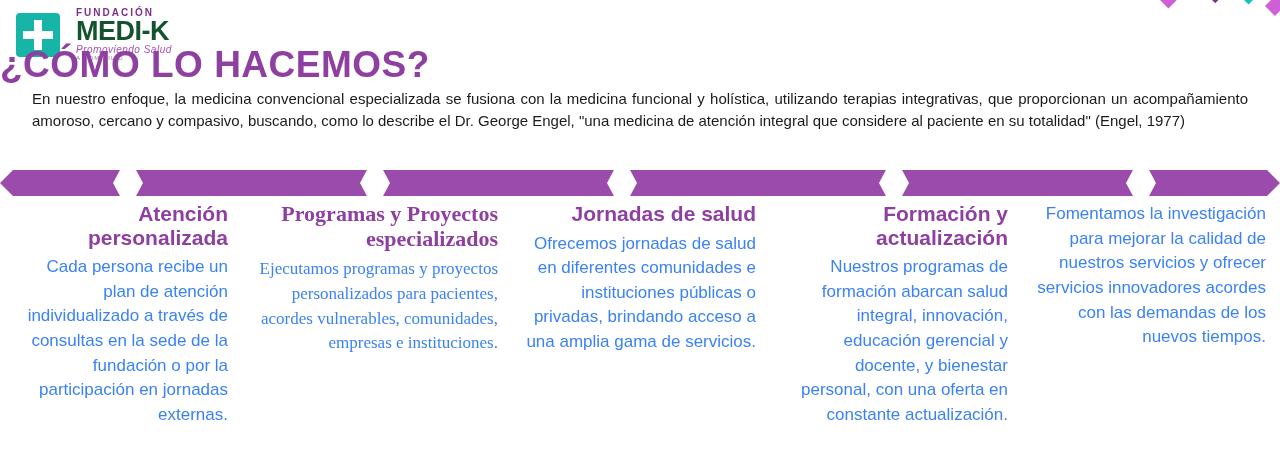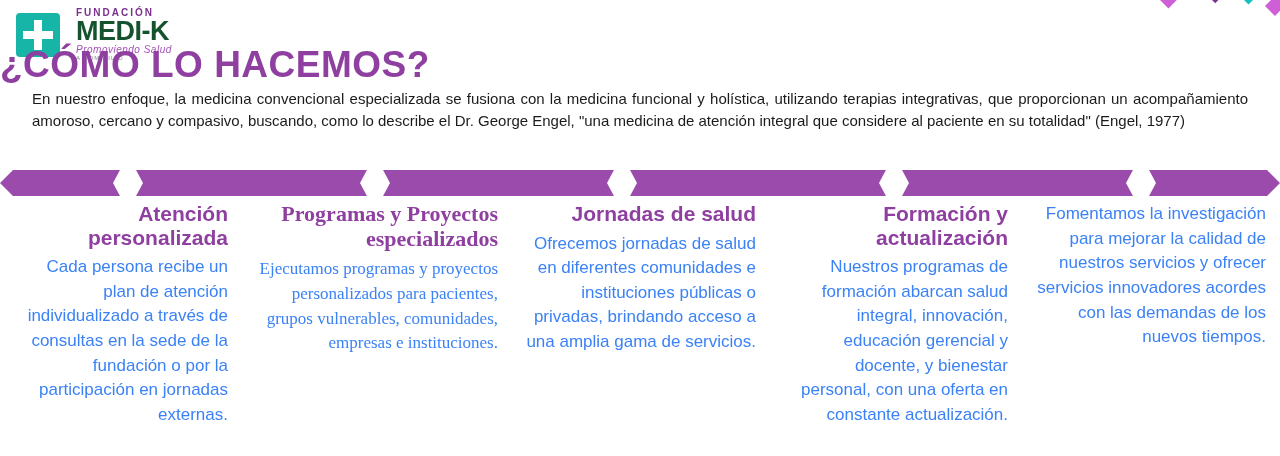--- a/index.html
+++ b/index.html
@@ -219,21 +219,21 @@
   <div class="hex" style="left:1126px"></div>
 </div>
 
 <div class="columns">
   <div class="col col-0">
     <div class="col-title">Atención personalizada</div>
     <div class="col-body">Cada persona recibe un plan de atención individualizado a través de consultas en la sede de la fundación o por la participación en jornadas externas.</div>
   </div>
   <div class="col col-1">
     <div class="col-title">Programas y Proyectos especializados</div>
-    <div class="col-body">Ejecutamos programas y proyectos personalizados para pacientes, grupos vulnerables, comunidades, empresas e instituciones.</div>
+    <div class="col-body">Ejecutamos programas y proyectos personalizados para pacientes, acordes vulnerables, comunidades, empresas e instituciones.</div>
   </div>
   <div class="col col-2">
     <div class="col-title">Jornadas de salud</div>
     <div class="col-body">Ofrecemos jornadas de salud en diferentes comunidades e instituciones públicas o privadas, brindando acceso a una amplia gama de servicios.</div>
   </div>
   <div class="col col-3">
     <div class="col-title">Formación y actualización</div>
     <div class="col-body">Nuestros programas de formación abarcan salud integral, innovación, educación gerencial y docente, y bienestar personal, con una oferta en constante actualización.</div>
   </div>
   <div class="col col-4">

